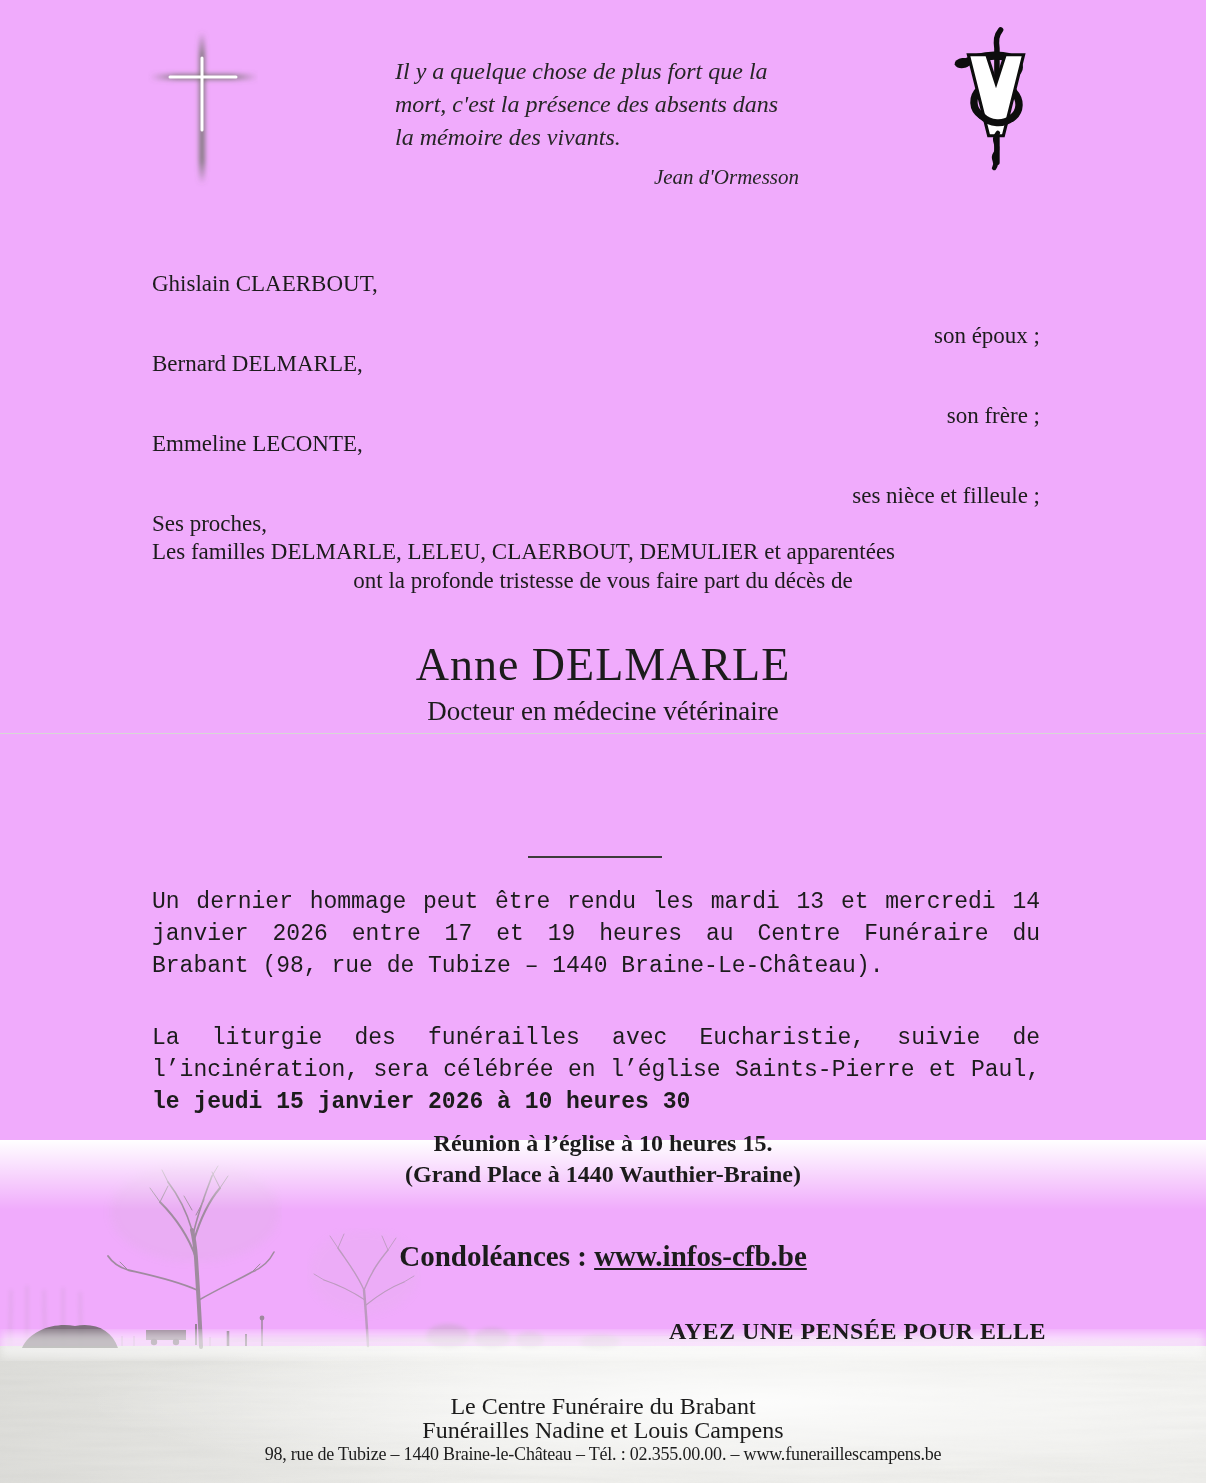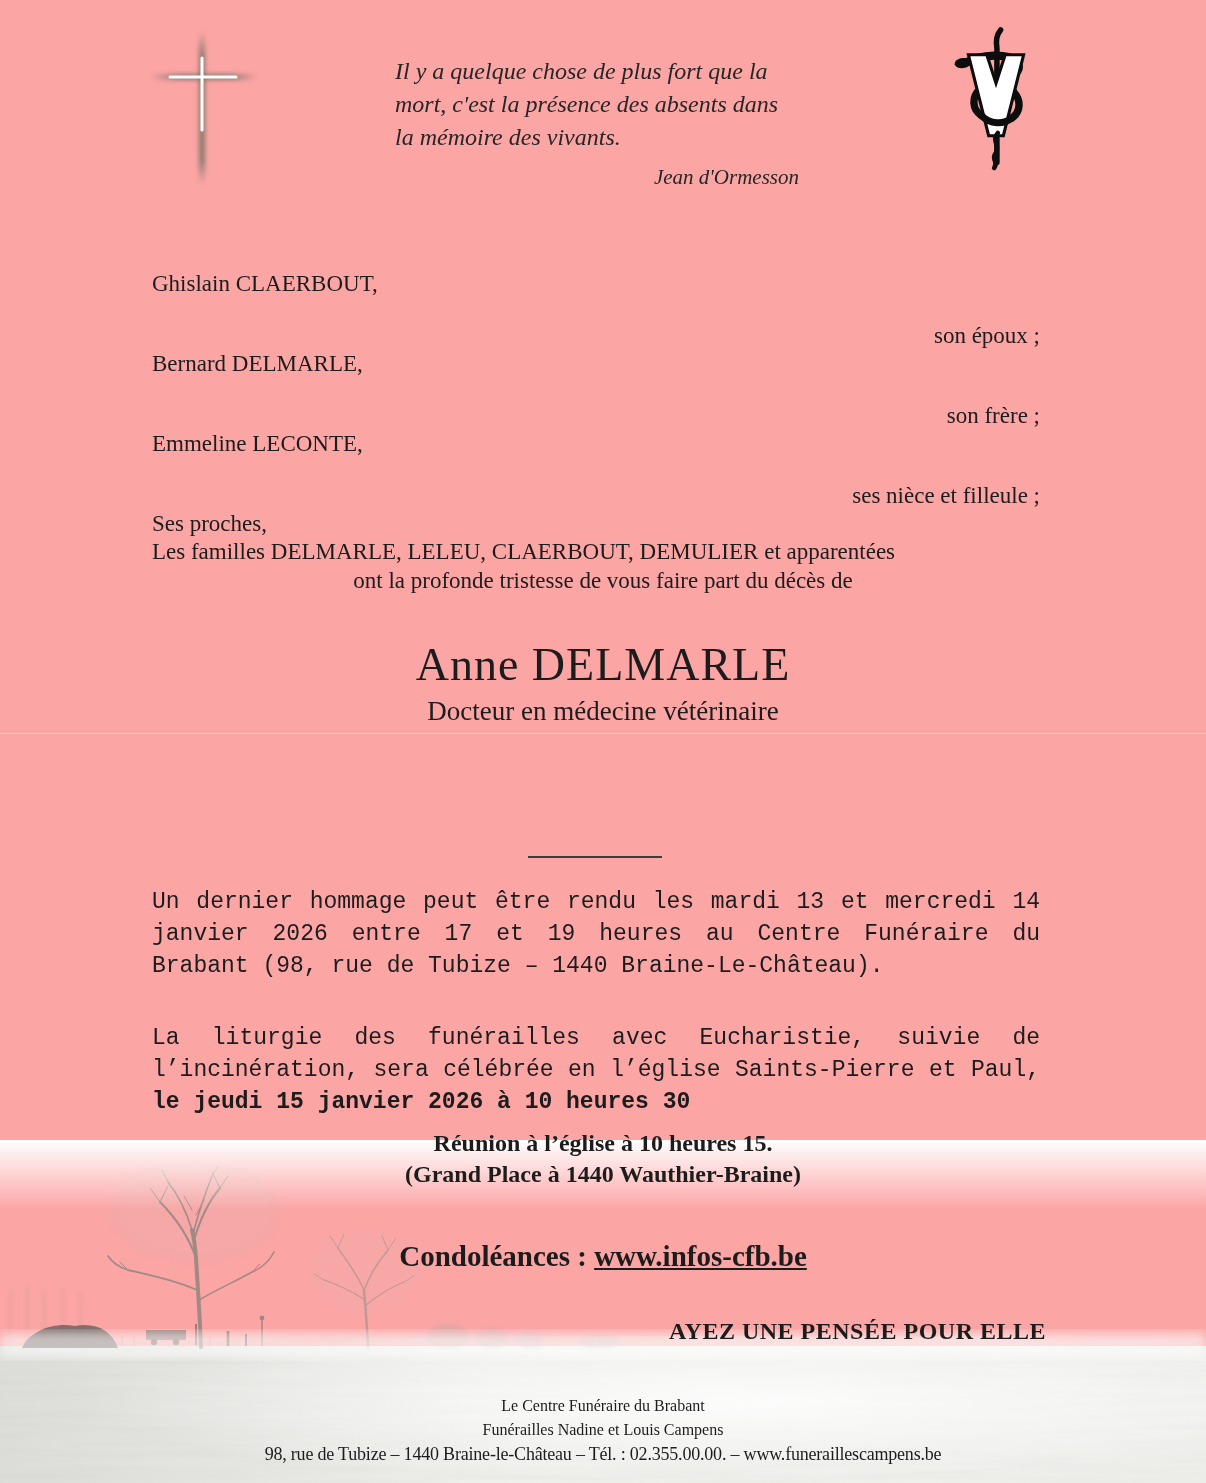--- a/index.html
+++ b/index.html
@@ -1,21 +1,21 @@
 <!DOCTYPE html>
 <html><head>
 <meta charset="utf-8">
 <style>
   * { margin: 0; padding: 0; box-sizing: border-box; }
   html, body { background: #ffffff; }
   .page {
     position: relative;
     width: 1206px;
     height: 1483px;
-    background: #fca5a5;
+    background: #f0abfc;
     overflow: hidden;
     font-family: "Liberation Serif", "DejaVu Serif", serif;
     color: #1c1c1c;
   }
   .abs { position: absolute; }
 
   
   .quote-block { left: 395px; top: 55px; width: 410px; }
   .quote-line {
     font-style: italic;
@@ -66,21 +66,21 @@
   .bold { font-weight: bold; }
 
   .meeting-block { top: 1128px; font-size: 24px; font-weight: bold; line-height: 31px; }
 
   .condolences-block { top: 1240px; font-size: 29px; font-weight: bold; }
   .condolences-block a, .condo-url { color: #1c1c1c; text-decoration: underline; }
 
   .closing-line { top: 1318px; right: 160px; font-size: 24px; font-weight: bold; letter-spacing: 0.5px; }
 
   .footer-block { top: 1394px; line-height: 24px; }
-  .footer-l1, .footer-l2 { font-size: 16px; }
+  .footer-l1, .footer-l2 { font-size: 24px; }
   .footer-l3 { font-size: 18px; letter-spacing: -0.2px; }
 
   .landscape-wrap { left: 0; top: 1140px; width: 1206px; height: 343px; z-index: 0; }
   .z2 { z-index: 2; }
 </style>
 </head>
 <body>
 
 <div class="page">
 

